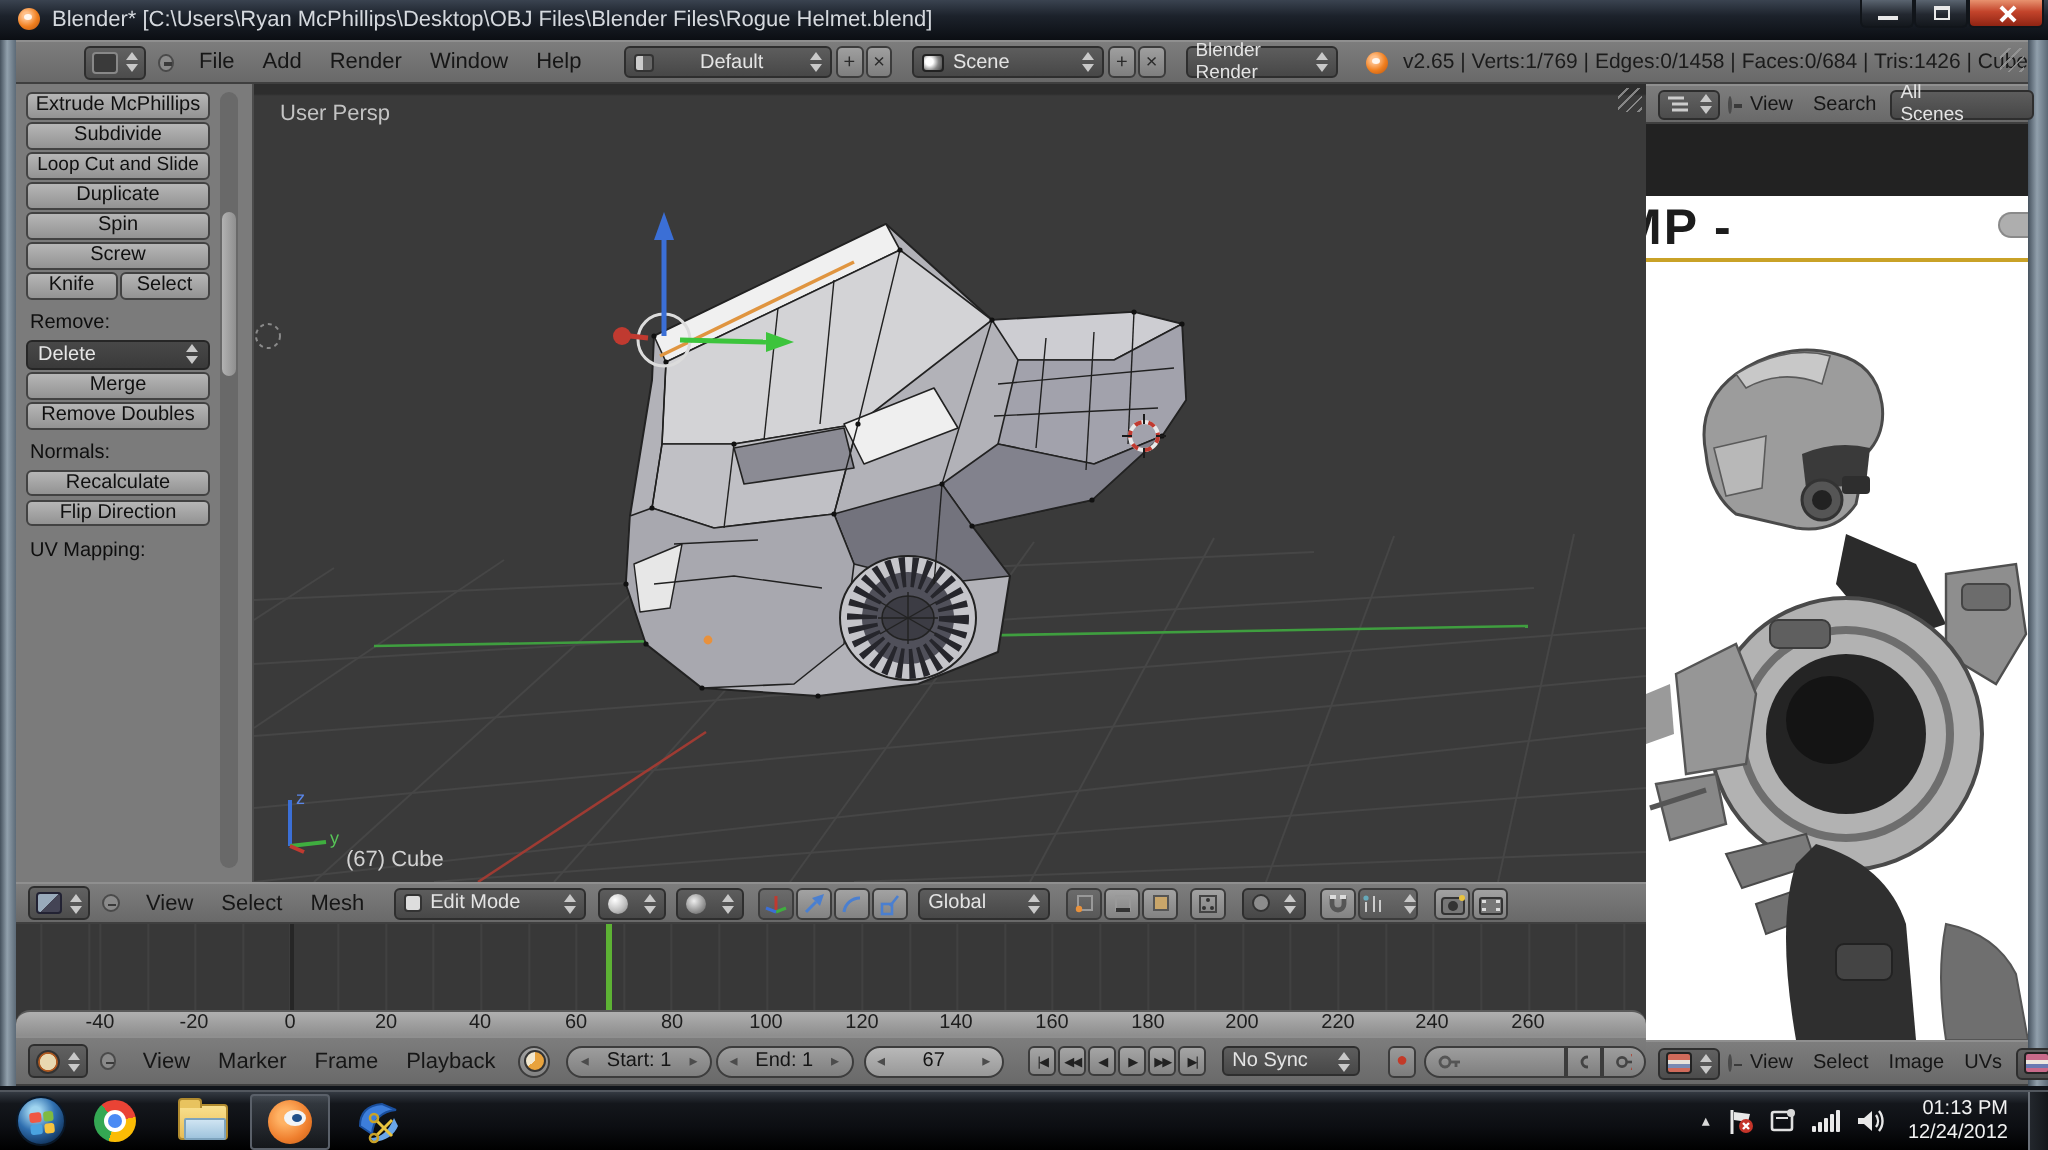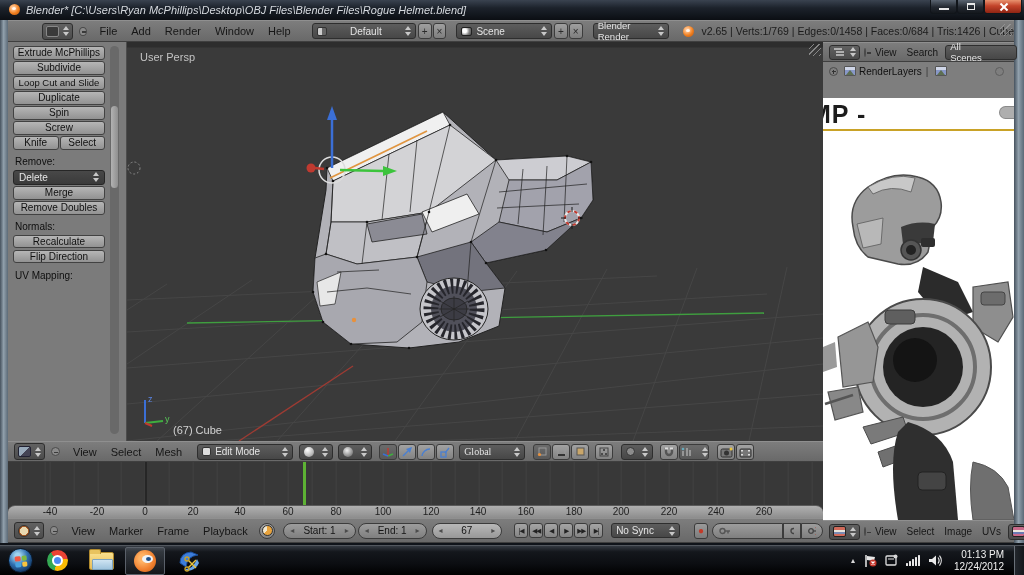--- a/index.html
+++ b/index.html
@@ -4,21 +4,21 @@
 <style>
   * { margin:0; padding:0; box-sizing:border-box; }
   html,body { width:1024px; height:575px; overflow:hidden; background:#000;
     font-family:"Liberation Sans", sans-serif; }
   #screen { position:absolute; top:0; left:0; width:1024px; height:575px; background:#222; }
 
   
   #titlebar { position:absolute; left:0; top:0; width:1024px; height:20px;
     background:linear-gradient(180deg,#3a4350 0%,#1c222b 40%,#0b0e13 100%);
     display:flex; align-items:center; padding-left:26px; }
-  #titlebar .ttext { color:#d5d9de; font-size:11px; white-space:nowrap;font-style:italic; }
+  #titlebar .ttext { color:#d5d9de; font-size:11px; white-space:nowrap; }
   .blender-orb { width:11px; height:11px; border-radius:50%;
     background:radial-gradient(circle at 38% 35%, #ffc08a 0 18%, #f07f1f 55%, #b4520e 100%);
     position:absolute; left:9px; top:4px; }
   .blender-orb::after { content:""; position:absolute; left:3px; top:3px; width:4px; height:3px;
     border-radius:50%; background:#fff; opacity:.85; }
   #win-controls { position:absolute; right:2px; top:0; display:flex; }
   .wbtn { width:27px; height:14px; border:1px solid #11151a; border-top:none;
     background:linear-gradient(180deg,#5a6470,#232830 55%,#14181d);
     border-radius:0 0 3px 3px; position:relative; }
   .wbtn.close { width:38px; background:linear-gradient(180deg,#e8926f,#c3442b 45%,#8f2413); }
@@ -488,21 +488,21 @@
           <path d="M2,10 A8,8 0 0 1 10,3" fill="none" stroke="#4a7fd0" stroke-width="1.5"></path>
         </svg>
       </div>
       <div class="mini-ico-btn">
         <svg width="12" height="12">
           <rect x="2" y="6" width="5" height="5" fill="none" stroke="#4a7fd0" stroke-width="1.3"></rect>
           <line x1="6" y1="7" x2="10" y2="2" stroke="#4a7fd0" stroke-width="1.3"></line>
         </svg>
       </div>
     </div>
-    <div class="bdark" style="width:66px;margin-left:5px;font-family:Liberation Serif, serif;">
+    <div class="bdark" style="width:66px;margin-left:5px;">
       <span>Global</span>
       <span class="arrs">
           <i class="tri-up"></i>
           <i class="tri-dn"></i>
         </span>
     </div>
     <div style="display:flex;gap:1px;margin-left:8px;">
       <div class="mini-ico-btn pressed">
         <svg width="11" height="11">
             <rect x="2" y="2" width="7" height="7" fill="none" stroke="#999" stroke-width="1"></rect>
@@ -689,30 +689,20 @@
     <span class="mi" style="margin:0 5px;font-size:10px;">Search</span>
     <div class="bdark" style="width:72px;margin-left:2px;height:15px;font-size:9.5px;gap:45px;">
       <span>All Scenes</span>
       <span class="arrs">
           <i class="tri-up"></i>
           <i class="tri-dn"></i>
         </span>
     </div>
   </div>
 
-  <div id="outliner-body">
-    <div class="row">
-      <span class="expand-ico"></span>
-      <span class="img-ico"></span>
-      <span>RenderLayers</span>
-      <span style="margin:0 4px;color:#3a3a3a;">|</span>
-      <span class="img-ico"></span>
-      <span class="restrict-dot"></span>
-    </div>
-  </div>
 
   <div id="image-panel">
     <div id="image-caption">
       <span class="cl">MP -</span>
     </div>
     <div id="gold-rule" style="background: rgb(201, 162, 39);"></div>
     <div id="panel-tab"></div>
     <svg width="191" height="388" viewBox="0 0 191 388" style="position:absolute;left:0;top:34px;">
       <path d="M0,215 L12,210 L14,235 L0,240 Z" fill="#9a9a9a"></path>
       <path d="M30,95 Q25,70 45,55 Q70,38 95,45 Q115,50 118,70 Q120,85 110,95 L105,120 Q95,135 75,132 L45,125 Q32,115 30,95 Z" fill="#9c9c9c" stroke="#4a4a4a" stroke-width="1.5"></path>

